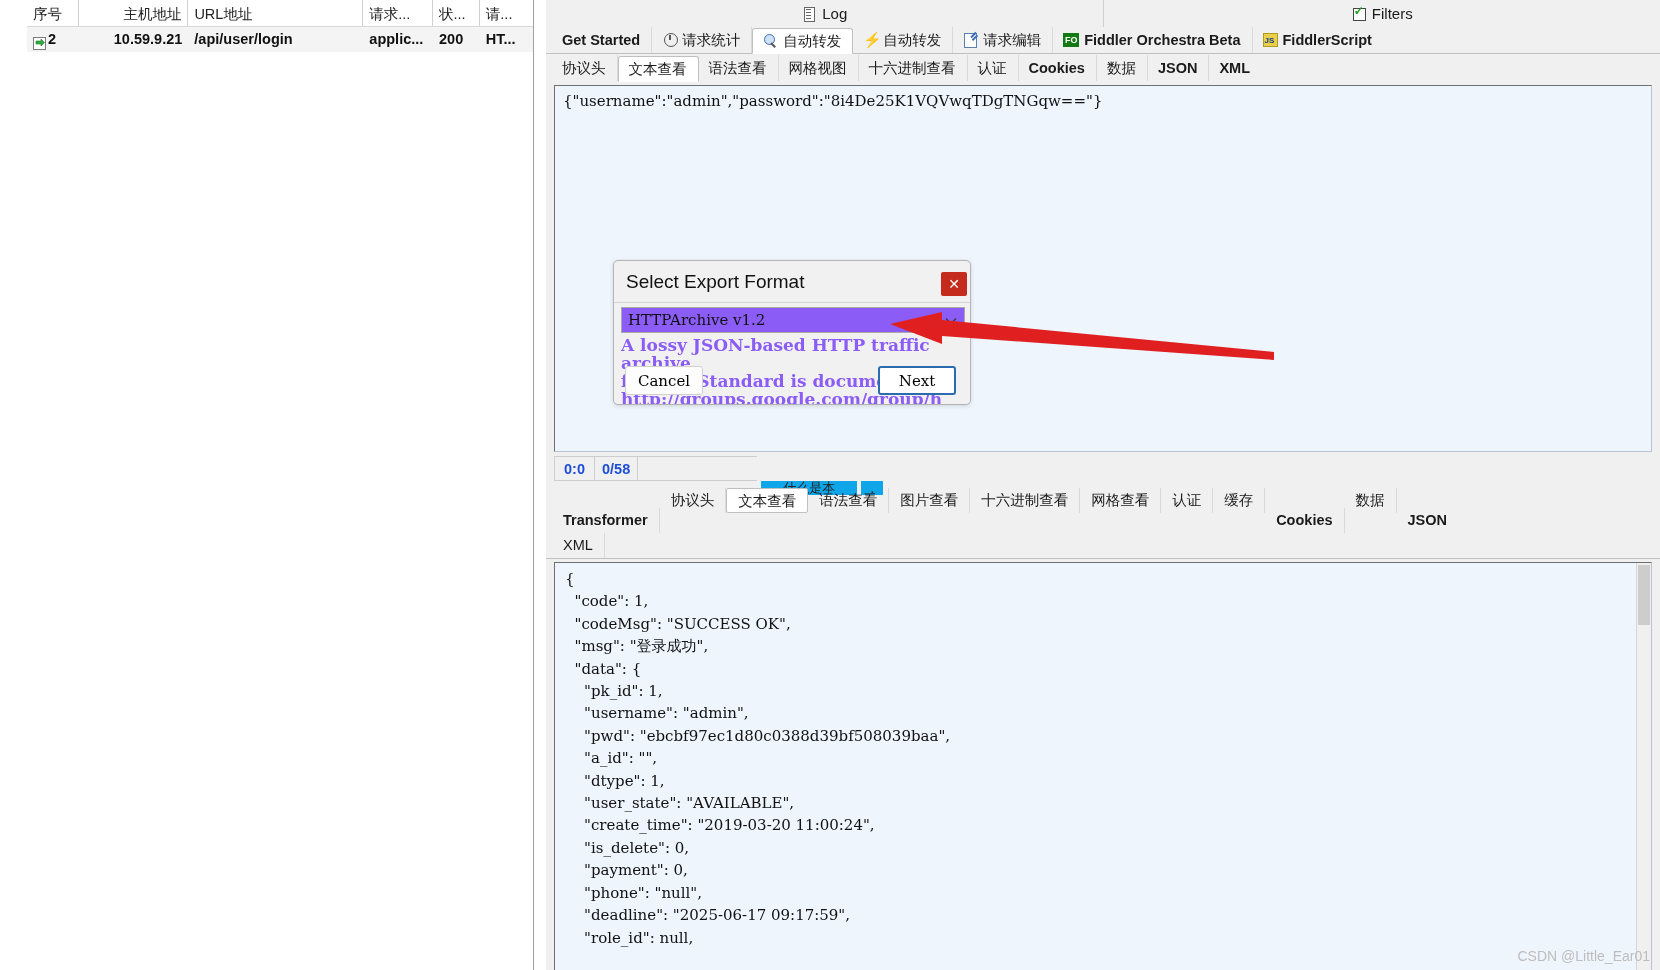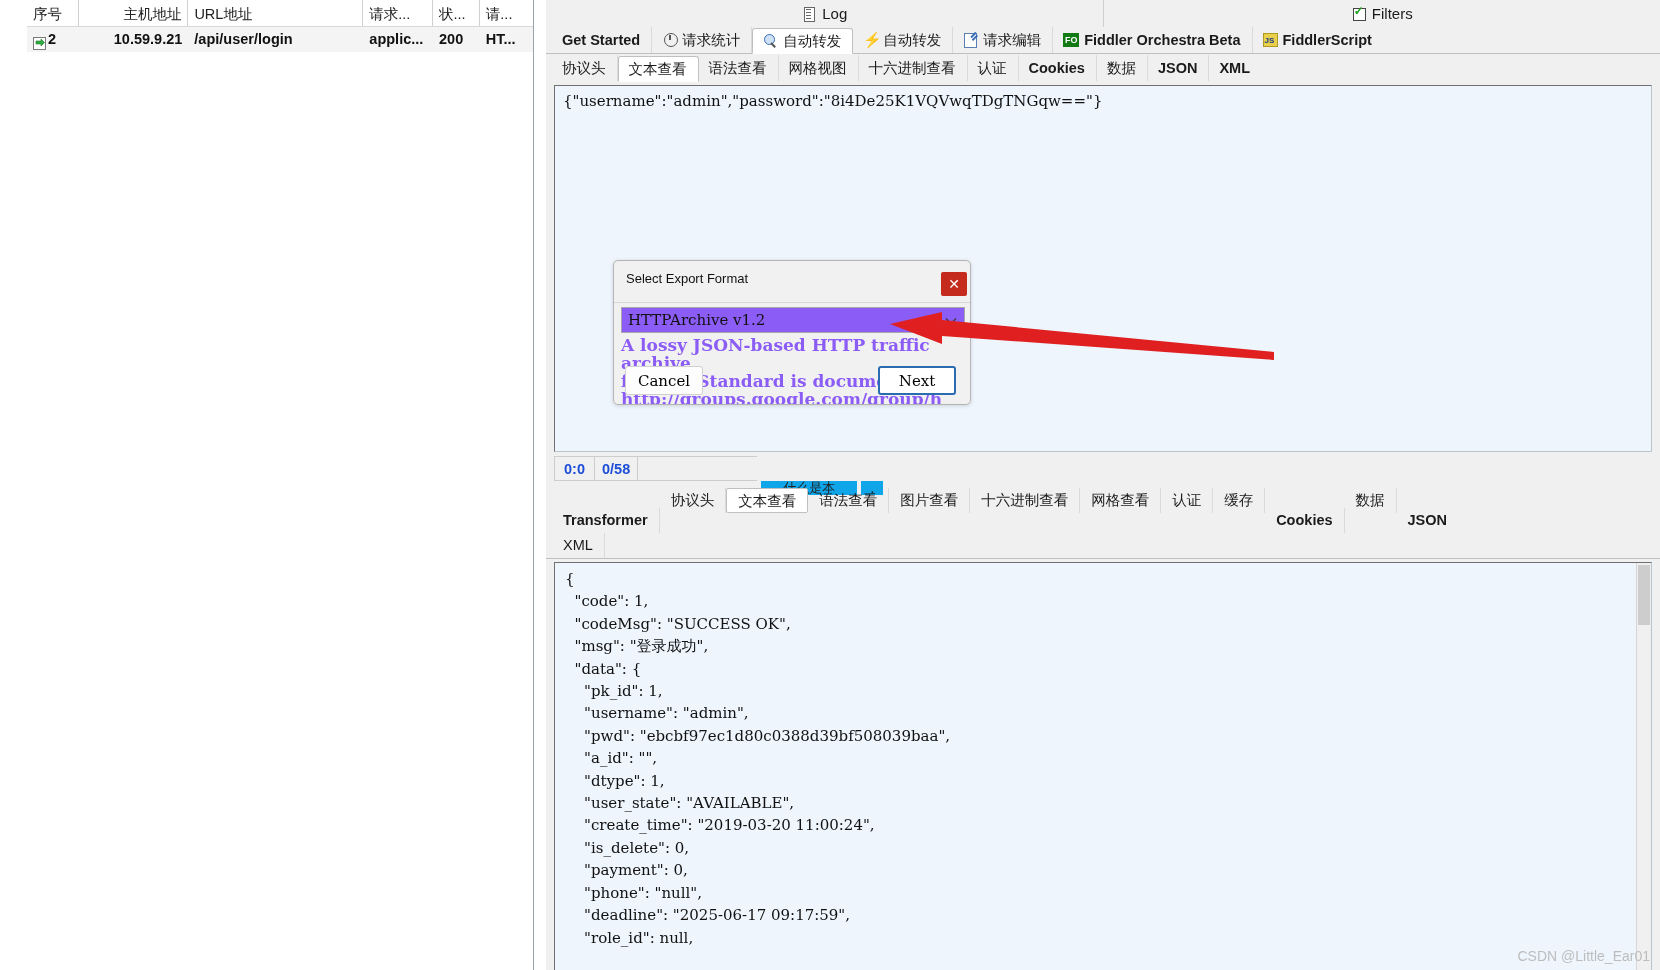--- a/index.html
+++ b/index.html
@@ -326,21 +326,21 @@
     width: 358px; height: 145px;
     background: #f1f1f1;
     border: 1px solid #b4b4b4;
     border-radius: 5px;
     box-shadow: 0 1px 4px rgba(0,0,0,0.14);
     overflow: hidden;
   }
   .dlg-title {
     position: absolute;
     left: 12px; top: 10px;
-    font-size: 13px;
+    font-size: 19px;
     color: #111;
   }
   .dlg-close {
     position: absolute;
     right: 3px; top: 11px;
     width: 26px; height: 24px;
     background: #c42b1c;
     color: #fff;
     font-size: 14px;
     display: flex; align-items: center; justify-content: center;

